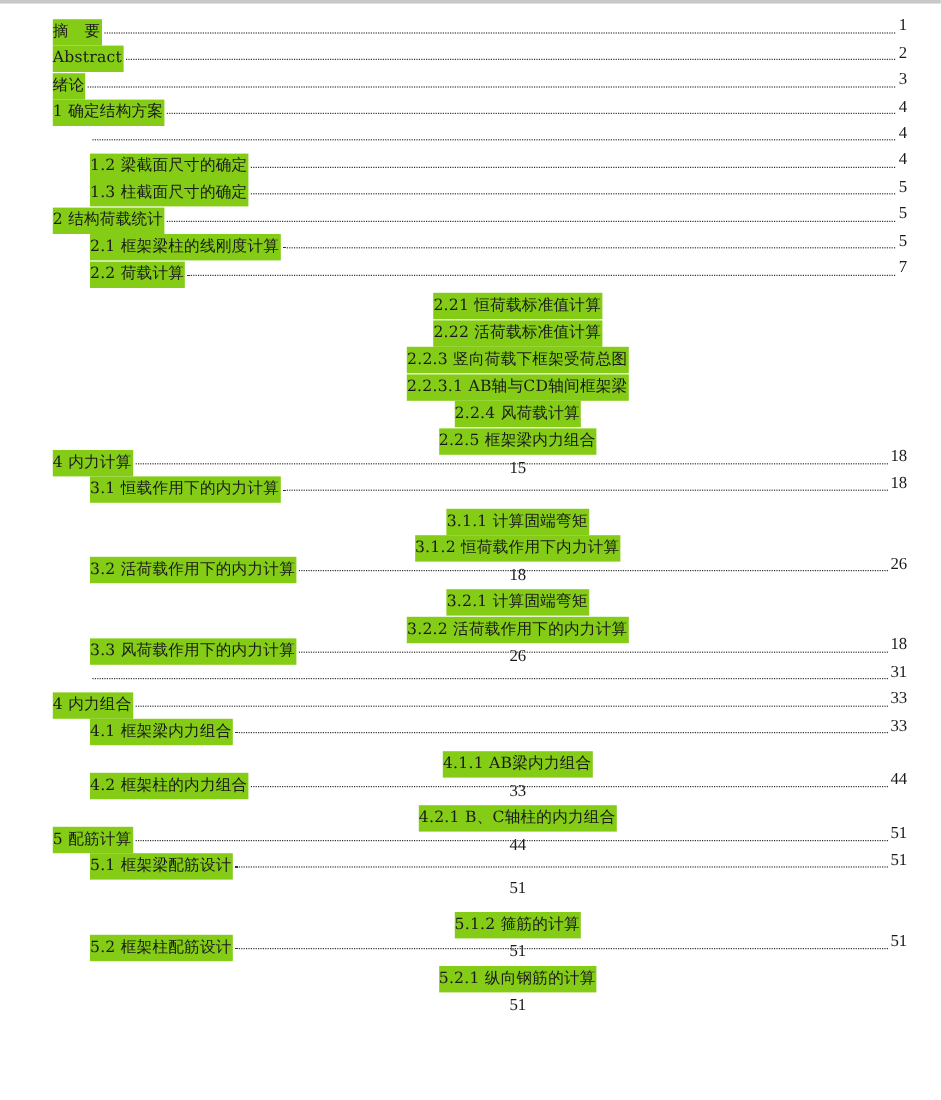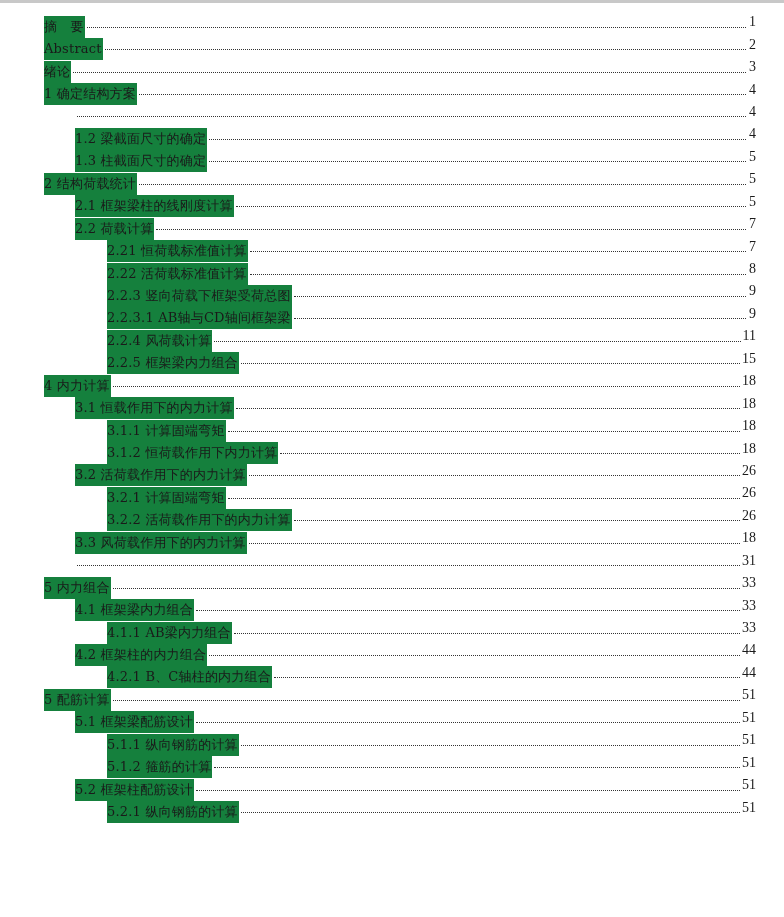--- a/index.html
+++ b/index.html
@@ -18,21 +18,21 @@
   .toc-row {
     position: relative;
     height: 22.45px;
     display: flex;
     align-items: center;
     font-size: 13px;
     line-height: 22px;
   }
   .toc-row .label {
     white-space: nowrap;
-    background: #15803d;
+    background: #84cc16;
     padding-right: 1px;
     letter-spacing: 0.2px;
     margin-top: 9px;
   }
   .toc-row .leader {
     flex: 1;
     border-bottom: 1px dotted #333;
     margin: 0 2px;
     height: 0;
     position: relative;
@@ -40,21 +40,21 @@
   }
   .toc-row .page {
     white-space: nowrap;
     text-align: right;
     min-width: 8px;
     font-family: "Liberation Serif", "DejaVu Serif", serif;
     font-size: 14px;
   }
   .lvl-0 { padding-left: 44px; }
   .lvl-1 { padding-left: 75px; }
-  .lvl-2 { padding-left: 107px; }
+  .lvl-2 { padding-left: 107px; flex-direction: column; }
   .toc-row { padding-right: 28px; box-sizing: border-box; width: 784px; }
 </style>
 </head>
 <body>
 
 <div class="top-border"></div>
 
 <div class="toc">
   <div class="toc-row lvl-0">
       <span class="label">摘　要</span>
@@ -173,21 +173,21 @@
   <div class="toc-row lvl-1">
       <span class="label">3.3  风荷载作用下的内力计算</span>
       <span class="leader"></span>
       <span class="page">18</span>
     </div>
   <div class="toc-row lvl-1">
       <span class="leader"></span>
       <span class="page">31</span>
     </div>
   <div class="toc-row lvl-0">
-      <span class="label">5   内力组合</span>
+      <span class="label">4   内力组合</span>
       <span class="leader"></span>
       <span class="page">33</span>
     </div>
   <div class="toc-row lvl-1">
       <span class="label">4.1  框架梁内力组合</span>
       <span class="leader"></span>
       <span class="page">33</span>
     </div>
   <div class="toc-row lvl-2">
       <span class="label">4.1.1 AB梁内力组合</span>
@@ -208,21 +208,20 @@
       <span class="label">5  配筋计算</span>
       <span class="leader"></span>
       <span class="page">51</span>
     </div>
   <div class="toc-row lvl-1">
       <span class="label">5.1  框架梁配筋设计</span>
       <span class="leader"></span>
       <span class="page">51</span>
     </div>
   <div class="toc-row lvl-2">
-      <span class="label">5.1.1  纵向钢筋的计算</span>
       <span class="leader"></span>
       <span class="page">51</span>
     </div>
   <div class="toc-row lvl-2">
       <span class="label">5.1.2  箍筋的计算</span>
       <span class="leader"></span>
       <span class="page">51</span>
     </div>
   <div class="toc-row lvl-1">
       <span class="label">5.2  框架柱配筋设计</span>

